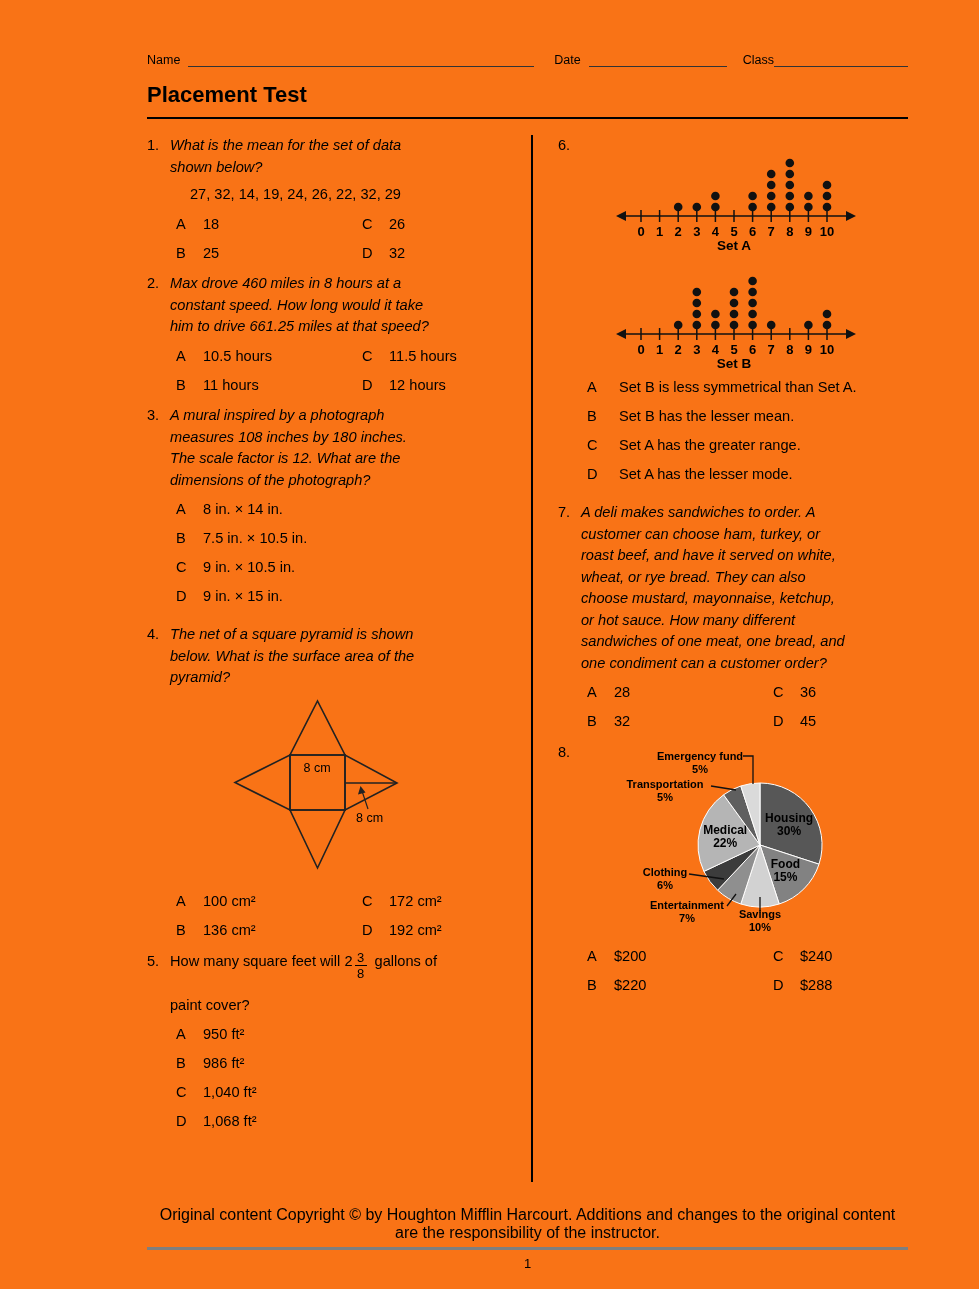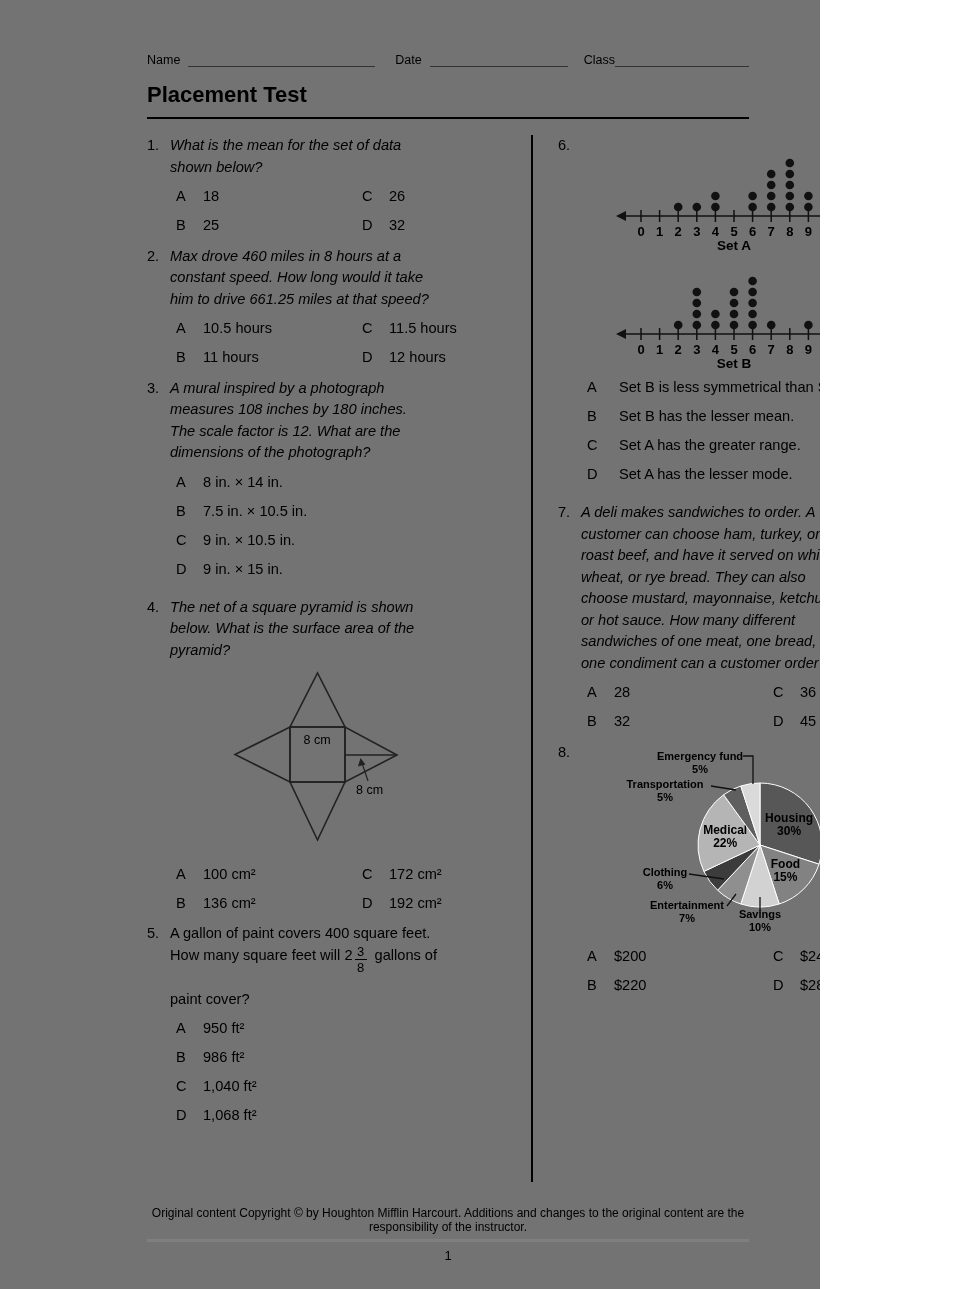--- a/index.html
+++ b/index.html
@@ -1,17 +1,17 @@
 <!DOCTYPE html>
 <html><head>
 <meta charset="utf-8">
 <style>
   html,body { margin:0; padding:0; background:#fff; }
   body { font-family:"Liberation Sans", sans-serif; color:#000; }
-  .page { position:relative; width:820px; height:1289px; background:#737373;
+  .page { position:relative; width:979px; height:1289px; background:#f97316;
           box-sizing:border-box; padding:52px 71px 0 147px; overflow:hidden; }
 
   
   .hdr { display:flex; align-items:flex-end; font-size:12.5px; }
   .blank { border-bottom:1.2px solid #333; height:14px; }
   .hdr .lbl { padding-right:8px; white-space:nowrap; }
   .name-line { flex:1; margin-right:20px; }
   .date-line { width:138px; margin-right:16px; }
   .class-line { width:134px; }
 
@@ -46,21 +46,21 @@
 
   
   .fig-net { margin:4px 0 4px 30px; }
   .fig-dotplot { margin:2px 0 4px 30px; display:block; }
   .fig-pie { margin:4px 0 2px 24px; display:block; }
   svg { font-family:inherit; }
   svg text { fill:#000; }
 
   
   .footer { position:absolute; left:147px; right:71px; top:1206px; text-align:center; }
-  .copyright { font-size:12px; }
+  .copyright { font-size:16px; }
   .footer-rule { border:none; border-top:3px solid #7f7f7f; margin:5px 0 6px 0; }
   .pagenum { font-size:13px; }
 </style>
 </head>
 <body>
 
 <div class="page">
 
   <div class="hdr">
     <span class="lbl">Name</span>
@@ -75,20 +75,21 @@
 
   <div class="cols">
 
     <div class="colL">
 
       <div class="q">
         <div class="qnum">1.</div>
         <div class="qbody">
           <div class="qtext">What is the mean for the set of data
 shown below?</div>
+          <div class="dataline">27, 32, 14, 19, 24, 26, 22, 32, 29</div>
           <div class="opts2">
             <div class="opt">
                 <span class="ol">A</span>
                 <span>18</span>
               </div>
             <div class="opt">
                 <span class="ol">C</span>
                 <span>26</span>
               </div>
             <div class="opt">
@@ -195,21 +196,20 @@
                 <span class="ol">D</span>
                 <span>192 cm²</span>
               </div>
           </div>
         </div>
       </div>
 
       <div class="q">
         <div class="qnum">5.</div>
         <div class="qbody">
-          <div>A gallon of paint covers 400 square feet.</div>
           <div class="frac-line">
             <span>How many square feet will </span>
             <span>2</span>
             <span class="frac">
               <span>3</span>
               <span class="fbar"></span>
               <span>8</span>
             </span>
             <span> gallons of</span>
           </div>

